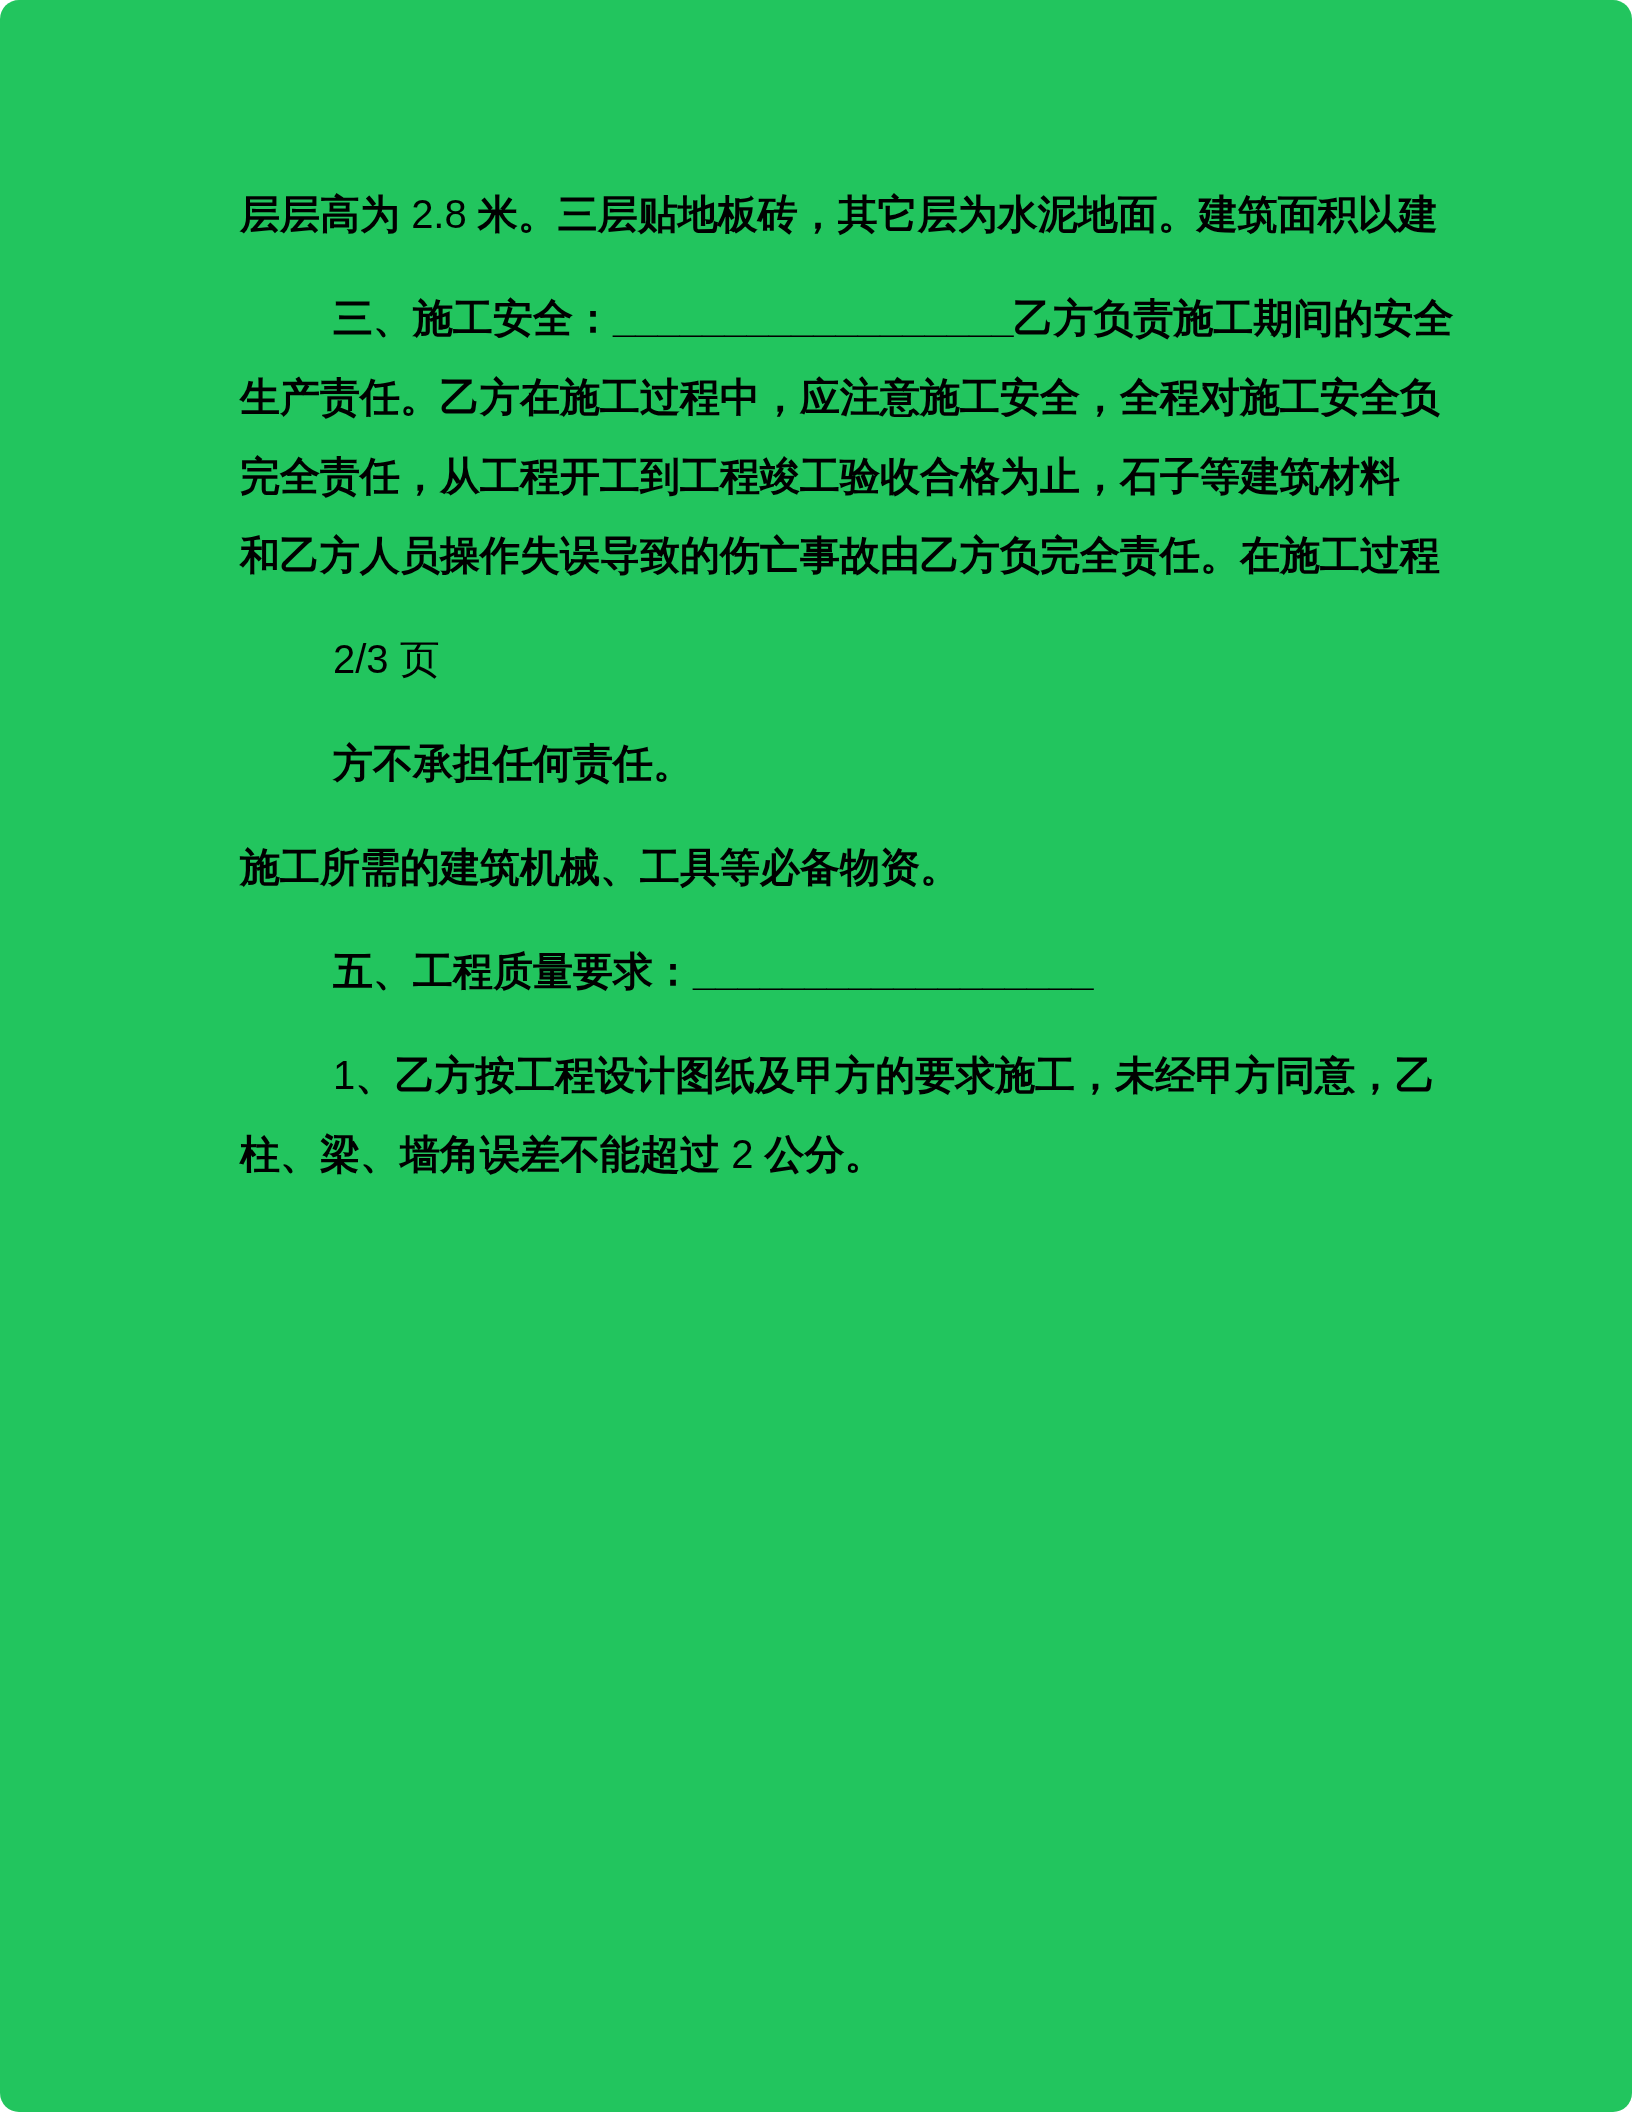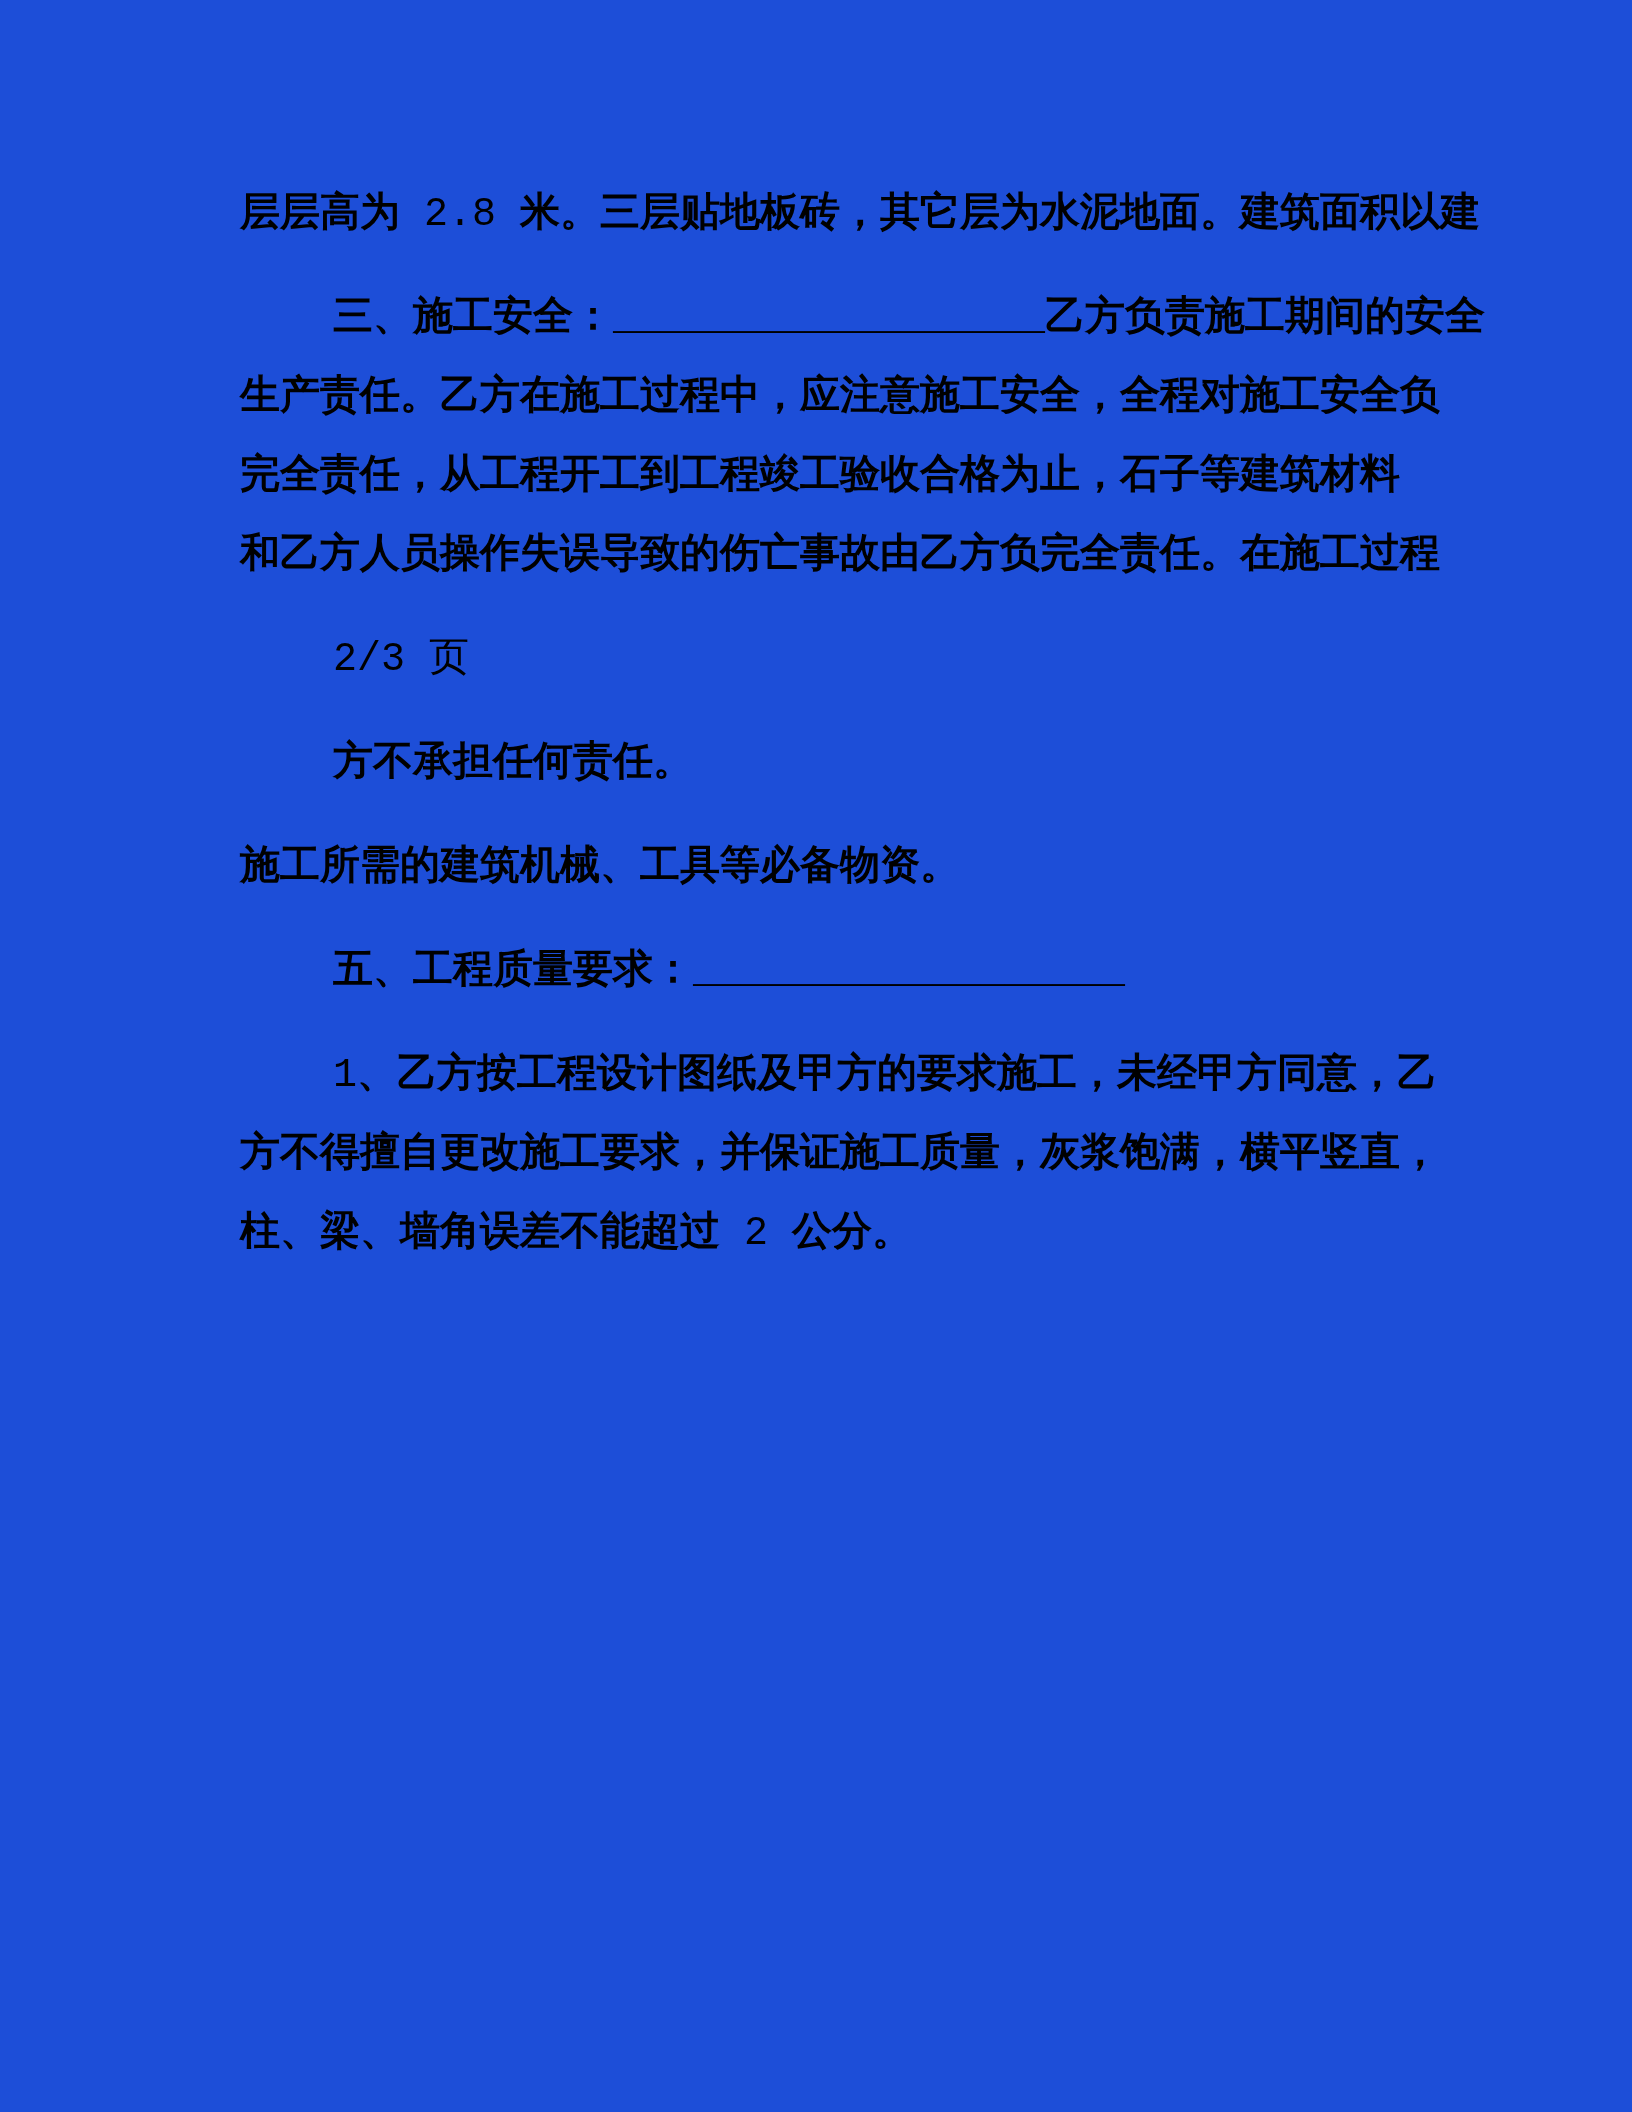--- a/index.html
+++ b/index.html
@@ -1,23 +1,24 @@
 <!DOCTYPE html>
 <html lang="zh"><head>
 <meta charset="utf-8">
 <style>
   html, body { margin: 0; padding: 0; }
   body { background: #ffffff; }
   .page {
     position: relative;
     width: 1632px;
     height: 2112px;
-    background: #1d4ed8;
+    background: #22c55e;
     overflow: hidden;
-    font-family: Liberation Mono, monospace;
+    font-family: Liberation Sans, sans-serif;
+    border-radius: 19px;
   }
   .doc-body {
     box-sizing: border-box;
     padding: 175px 170px 0 240px;
     color: #000000;
     font-size: 40px;
     font-weight: 700;
     overflow: hidden;
   }
   .para { margin: 0; }
@@ -59,18 +60,17 @@
     <div class="para">
       <div class="line">施工所需的建筑机械、工具等必备物资。</div>
     </div>
 
     <div class="para">
       <div class="line indent">五、工程质量要求：__________________</div>
     </div>
 
     <div class="para">
       <div class="line indent"><span class="num">1</span>、乙方按工程设计图纸及甲方的要求施工，未经甲方同意，乙</div>
-      <div class="line">方不得擅自更改施工要求，并保证施工质量，灰浆饱满，横平竖直，</div>
       <div class="line">柱、梁、墙角误差不能超过 <span class="num">2</span> 公分。</div>
     </div>
 
   </div>
 </div>
 
 </body></html>

